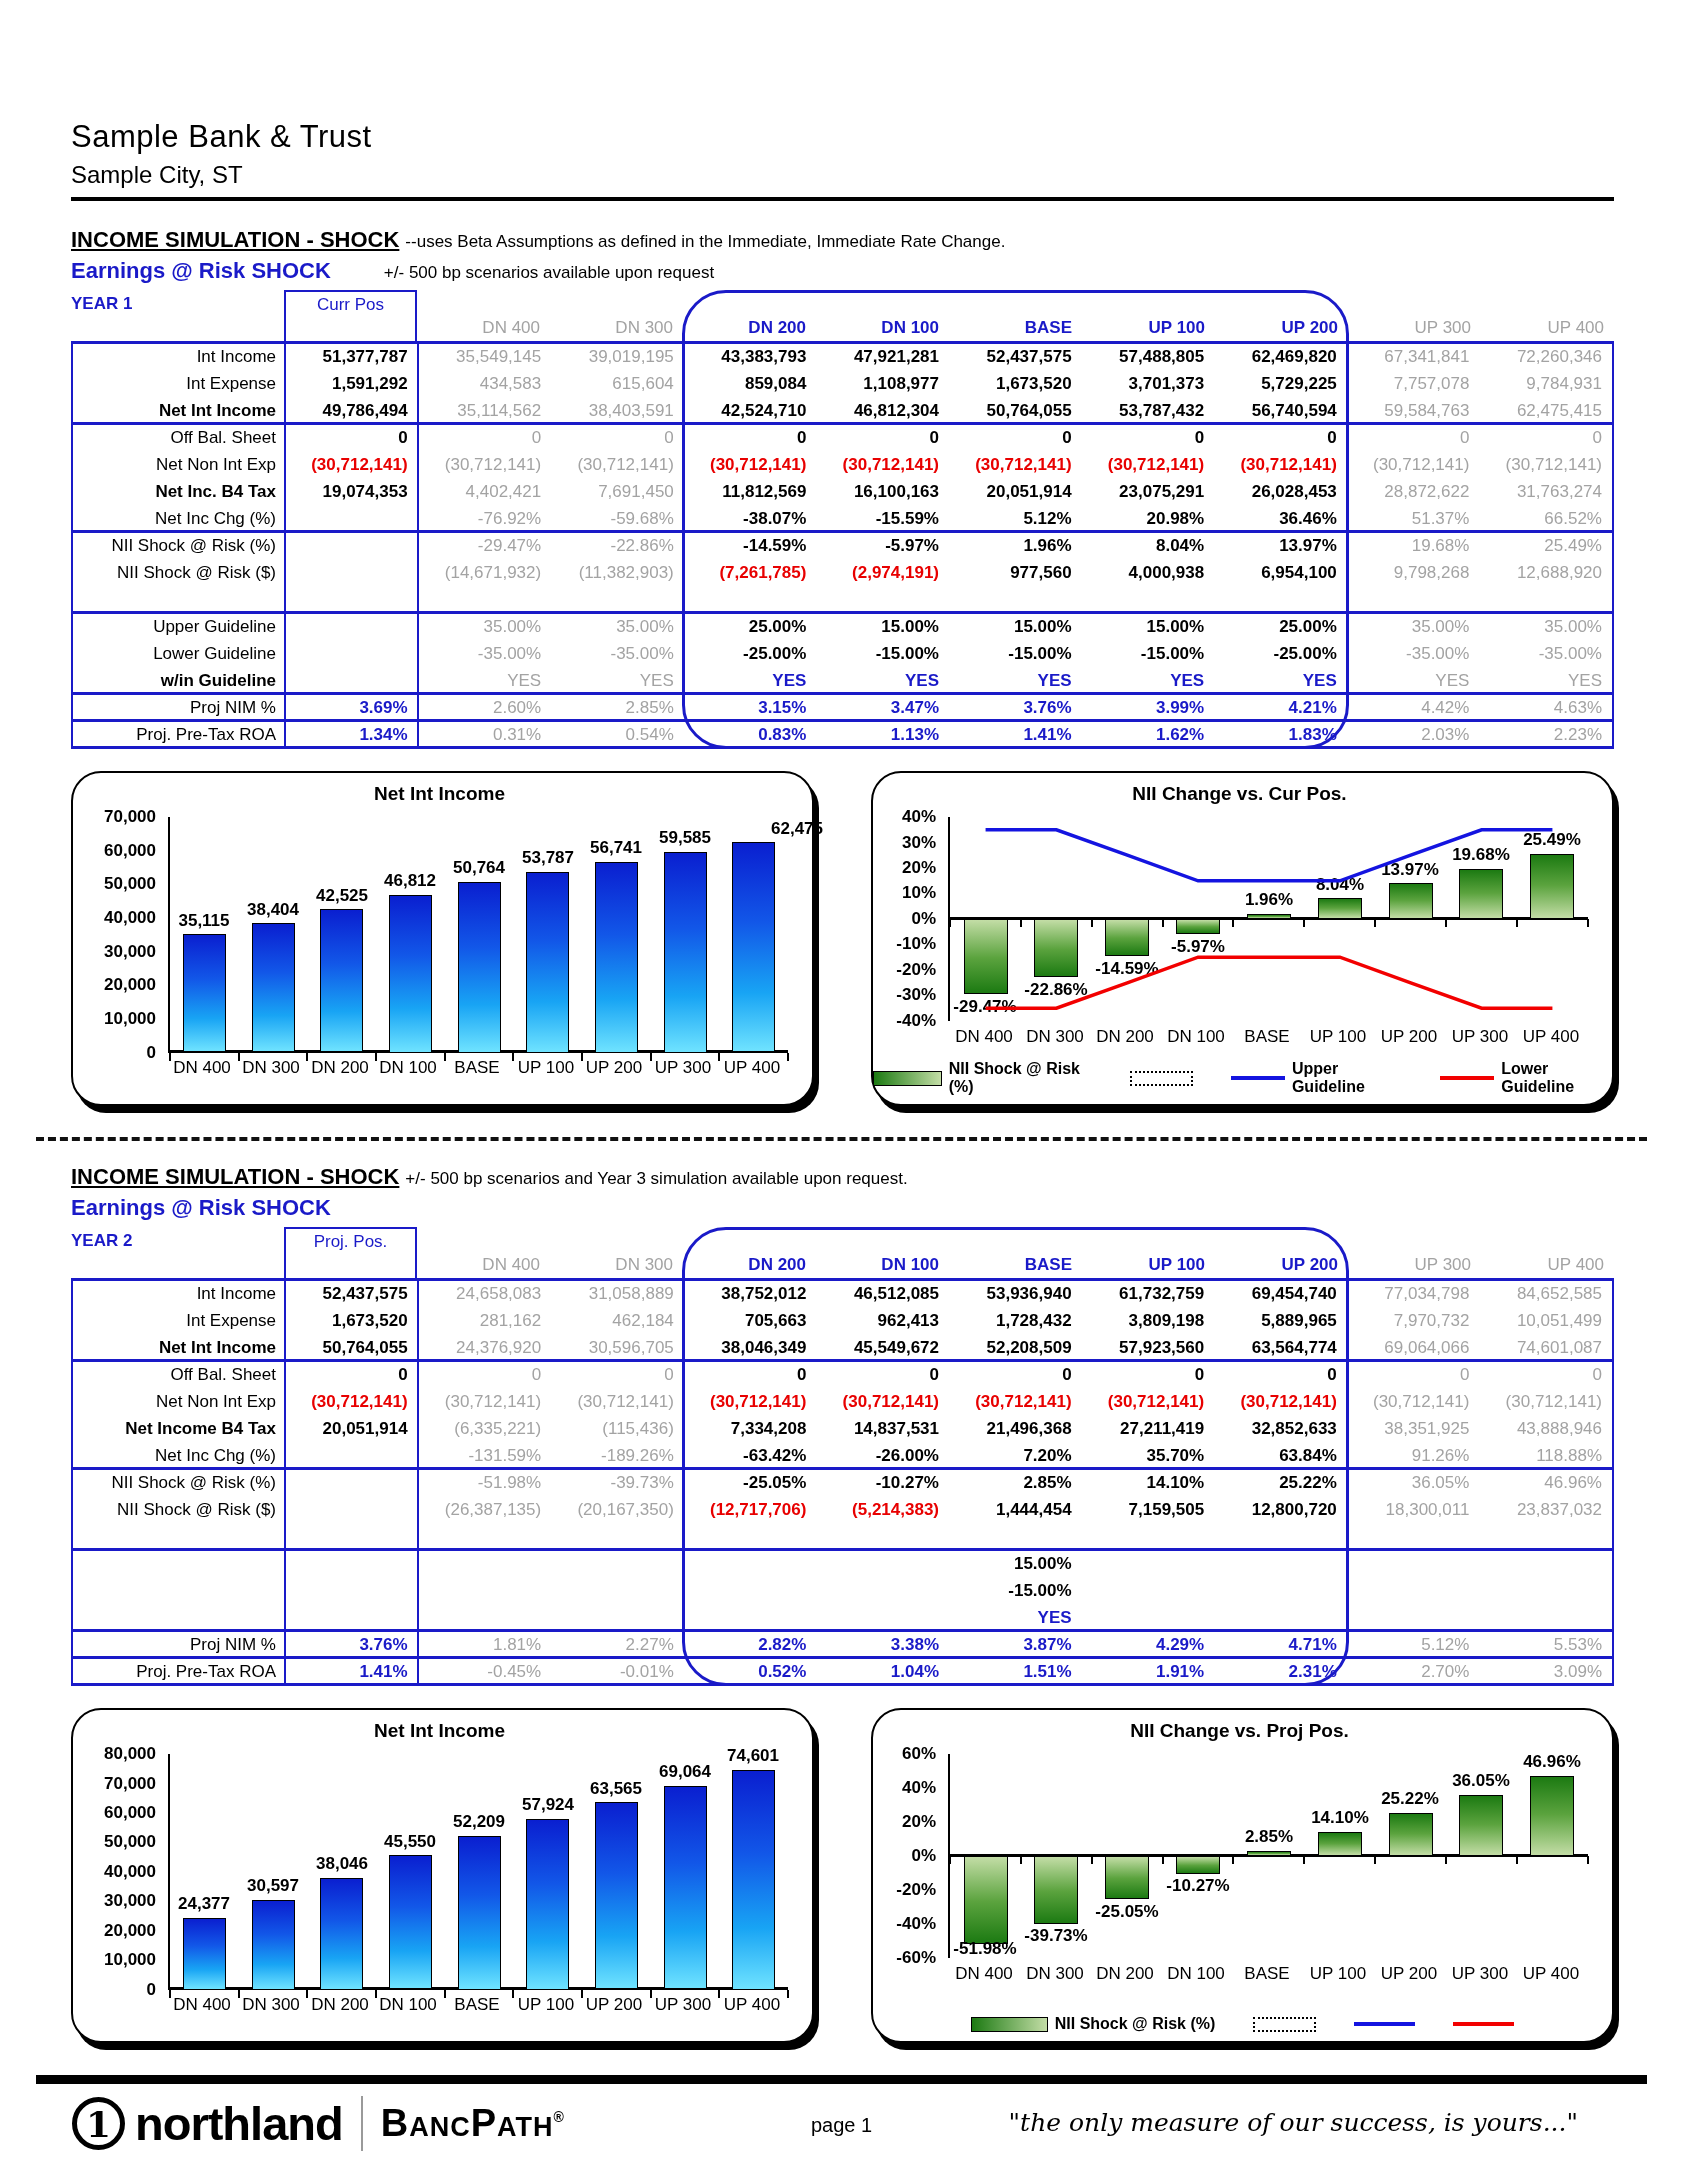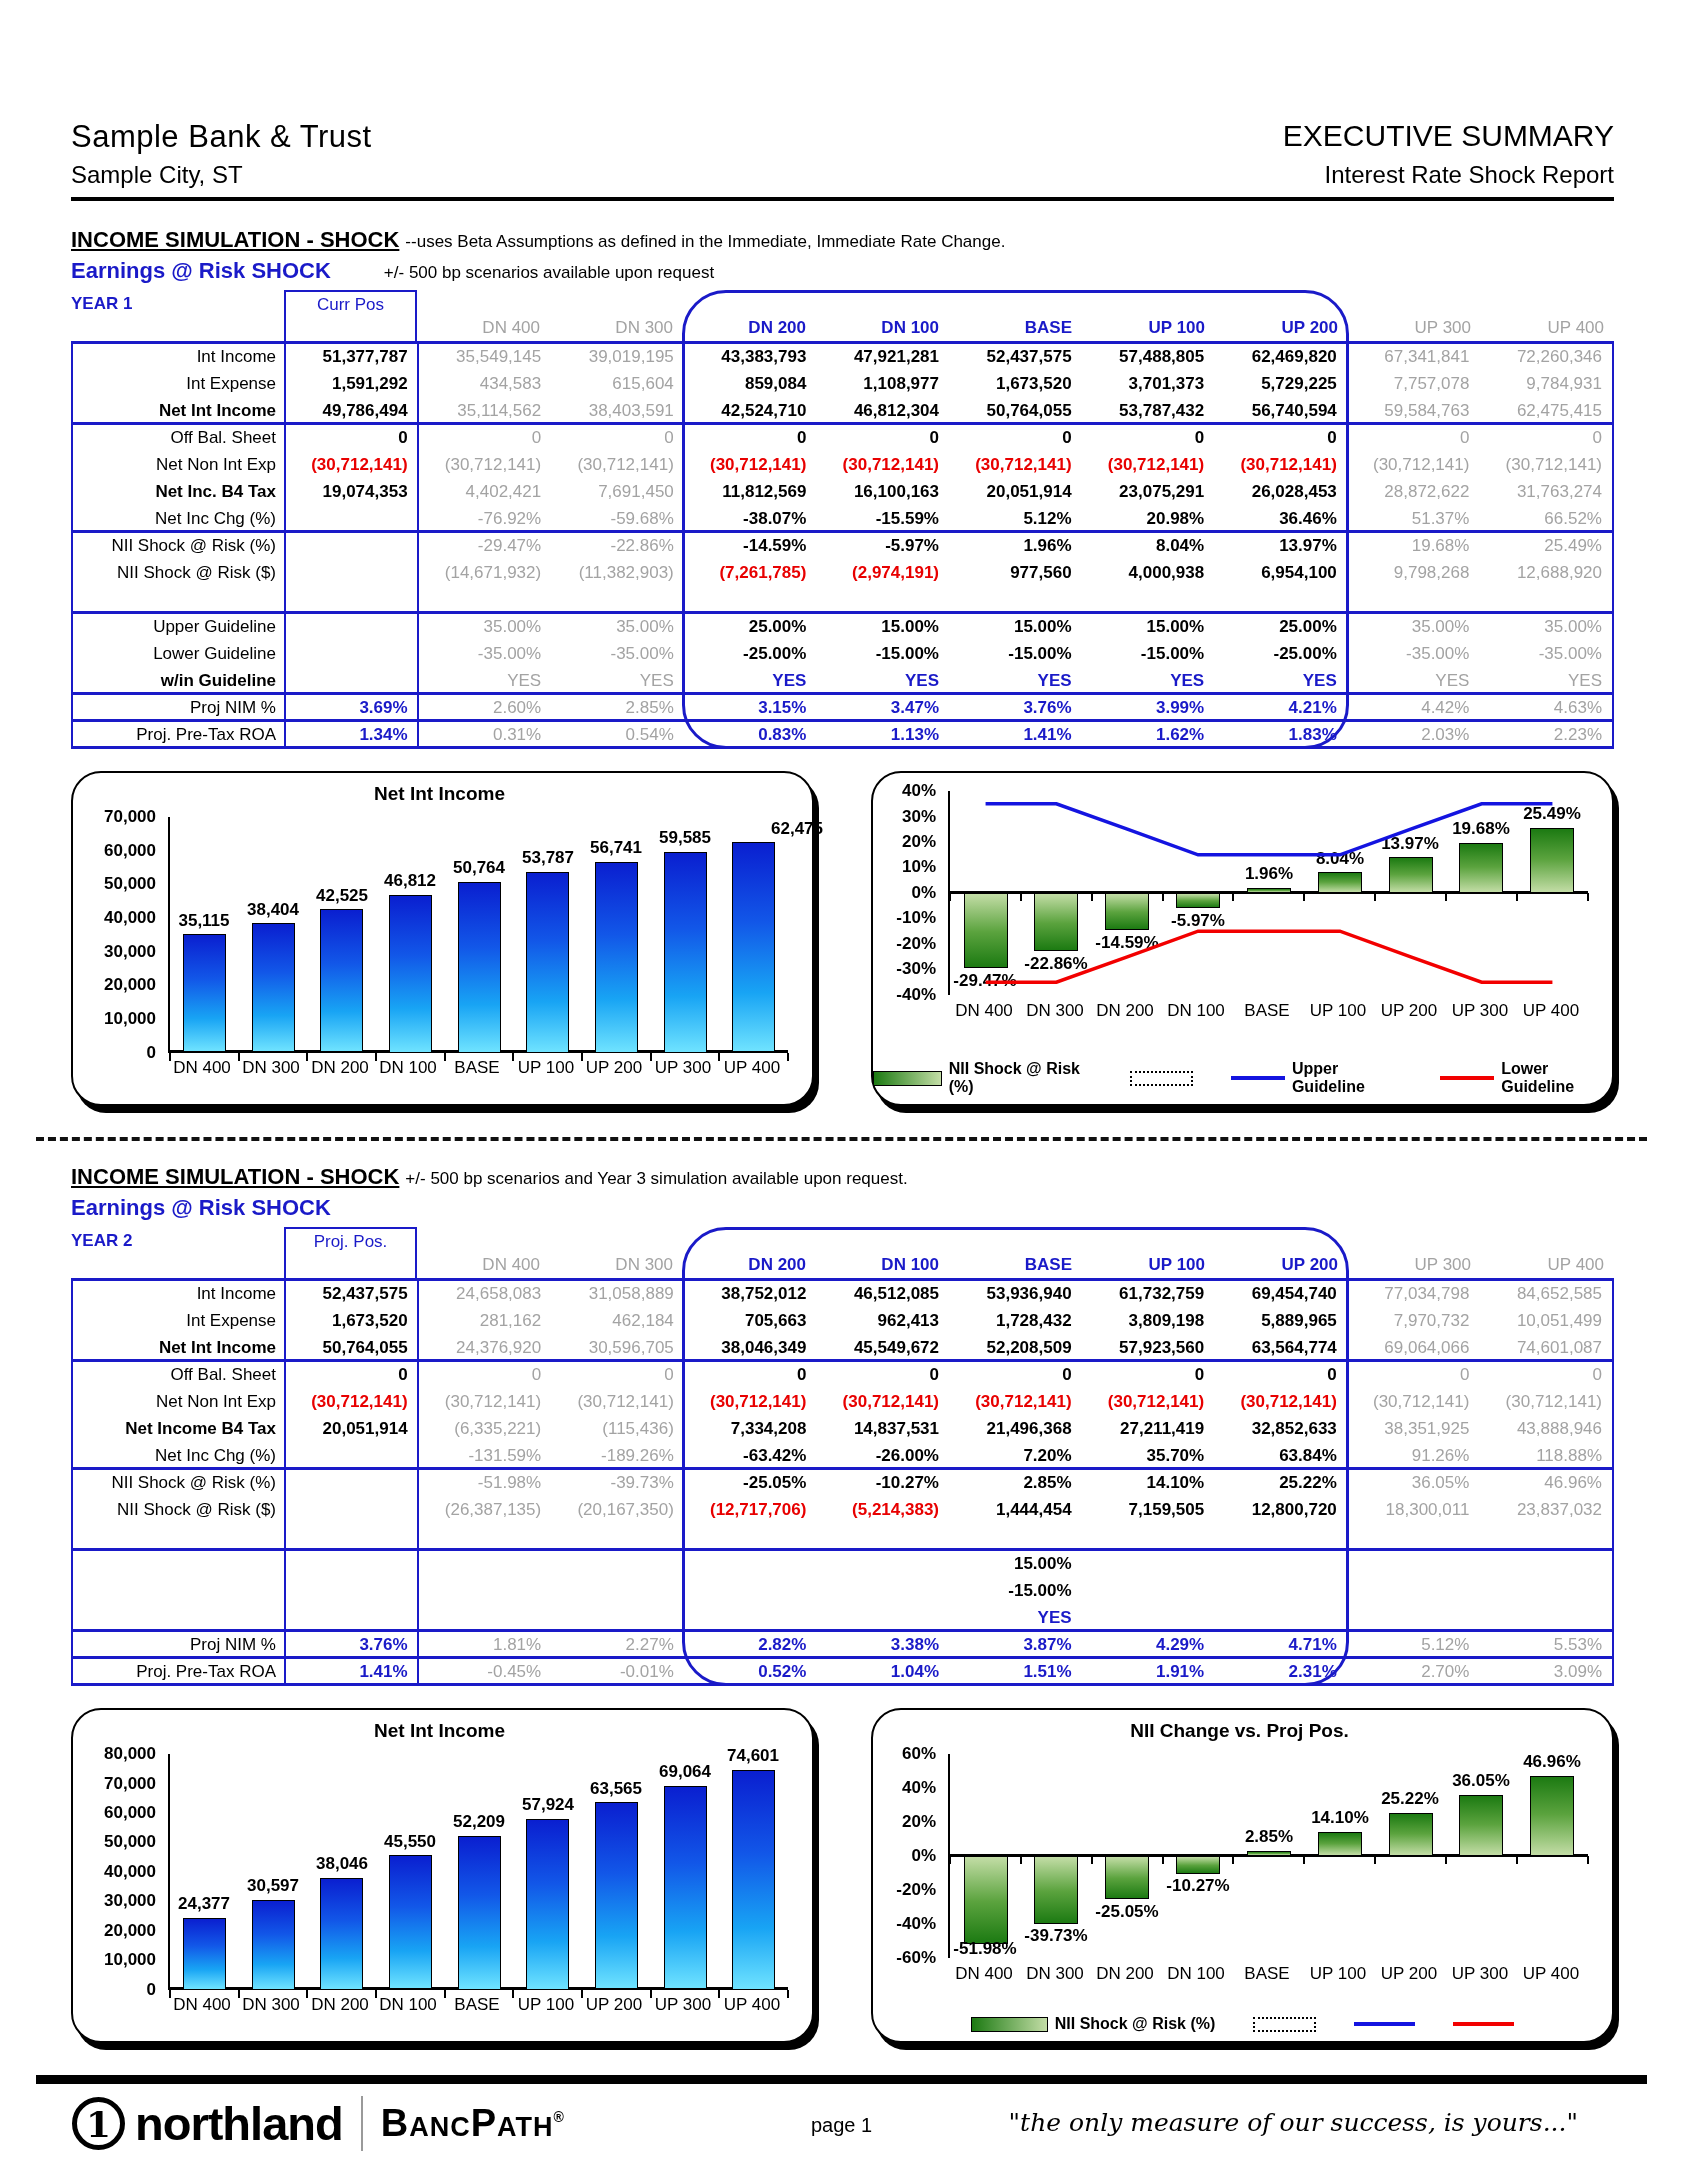--- a/index.html
+++ b/index.html
@@ -102,24 +102,20 @@
 </head>
 <body>
 
 <div id="page">
   <div class="content">
 
     <div class="rpt-head">
       <div>
         <div class="bank-name">Sample Bank &amp; Trust</div>
         <div class="bank-city">Sample City, ST</div>
-      </div>
-      <div>
-        <div class="rpt-title">EXECUTIVE SUMMARY</div>
-        <div class="rpt-sub">Interest Rate Shock Report</div>
       </div>
     </div>
     <div class="head-rule"></div>
 
     <div class="sec-titles">
       <div class="sec-line1">
         <span class="sec-title">INCOME SIMULATION - SHOCK</span>
         <span class="sec-note">--uses Beta Assumptions as defined in the Immediate, Immediate Rate Change.</span>
       </div>
       <div class="sec-line2">
@@ -389,20 +385,21 @@
             <div class="xlab" style="left: 255px; top: 249px;">DN 200</div>
             <div class="xlab" style="left: 323px; top: 249px;">DN 100</div>
             <div class="xlab" style="left: 392px; top: 249px;">BASE</div>
             <div class="xlab" style="left: 461px; top: 249px;">UP 100</div>
             <div class="xlab" style="left: 529px; top: 249px;">UP 200</div>
             <div class="xlab" style="left: 598px; top: 249px;">UP 300</div>
             <div class="xlab" style="left: 667px; top: 249px;">UP 400</div>
           </div>
         </div>
       <div class="chart-box" id="chart-y1-change">
+          <div class="chart-title">NII Change vs. Cur Pos.</div>
           <div class="chart-area" style="height: 234px;">
             <div class="plot" style="left: 63px; right: 6px; top: 8px; height: 204px;">
               <div class="zeroline" style="top: 100px;"></div>
               <div class="xtick" style="left: -1px; top: 102px;"></div>
               <div class="xtick" style="left: 70px; top: 102px;"></div>
               <div class="xtick" style="left: 141px; top: 102px;"></div>
               <div class="xtick" style="left: 212px; top: 102px;"></div>
               <div class="xtick" style="left: 282px; top: 102px;"></div>
               <div class="xtick" style="left: 353px; top: 102px;"></div>
               <div class="xtick" style="left: 424px; top: 102px;"></div>

